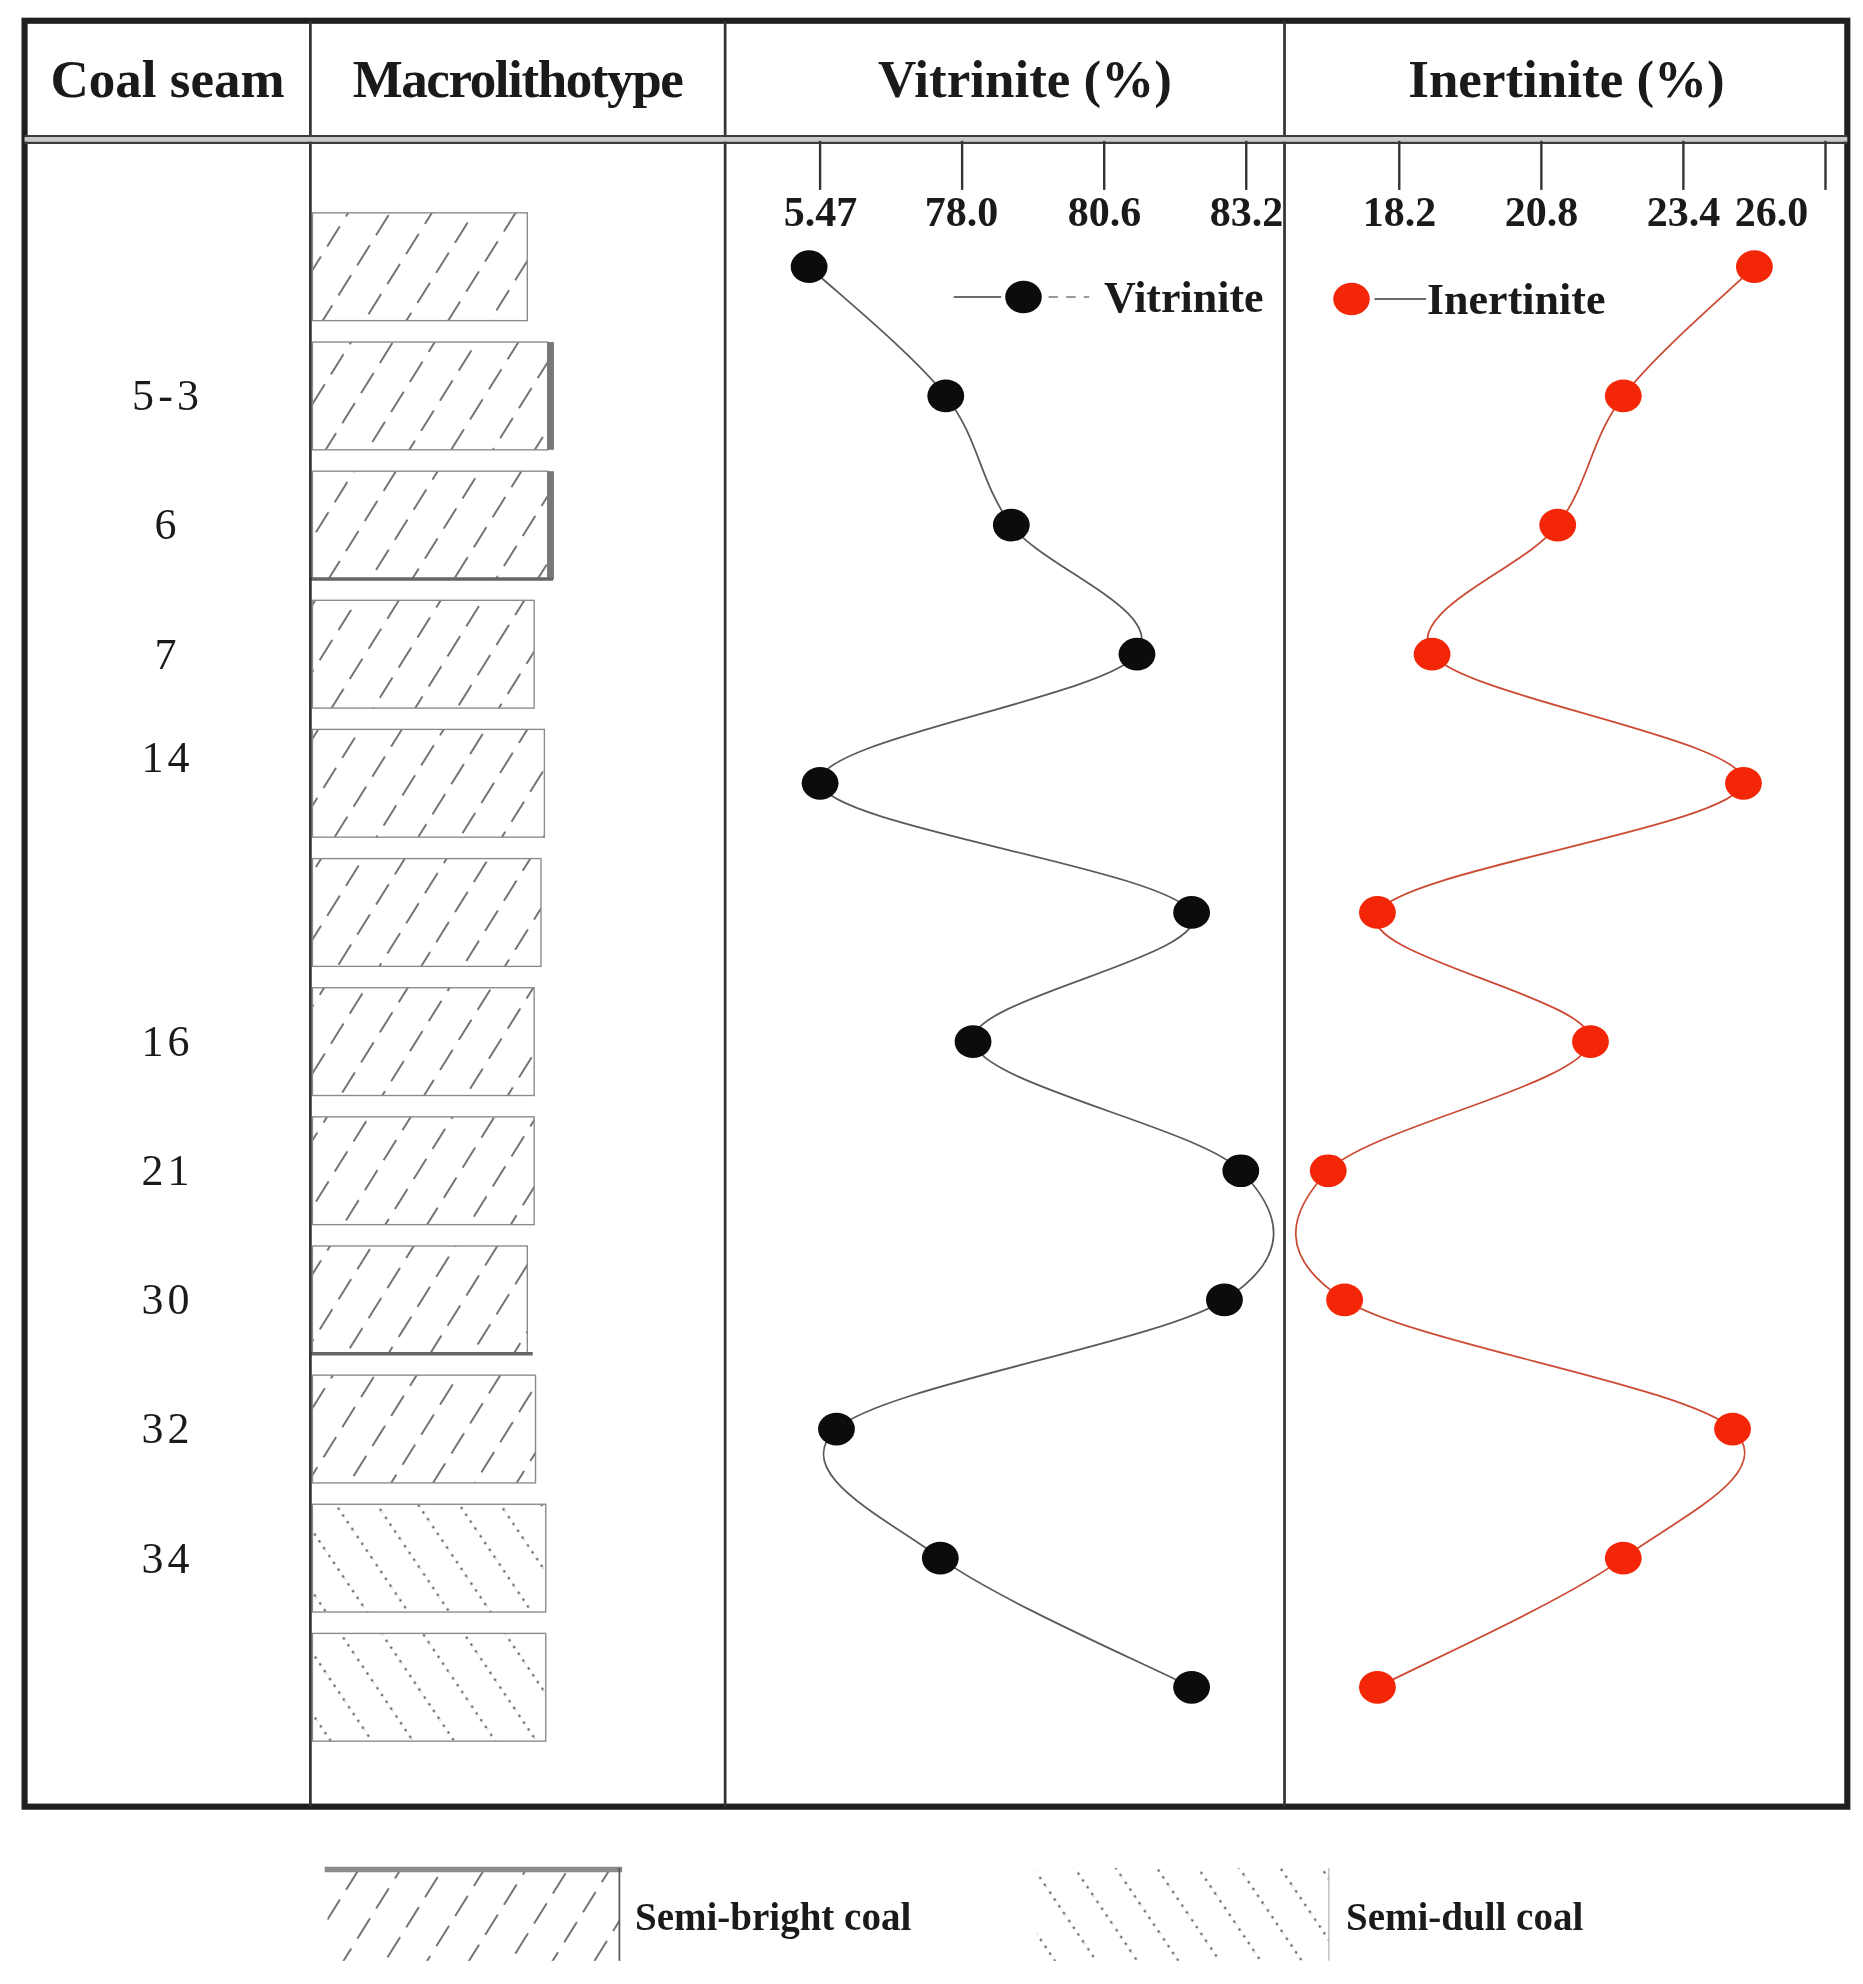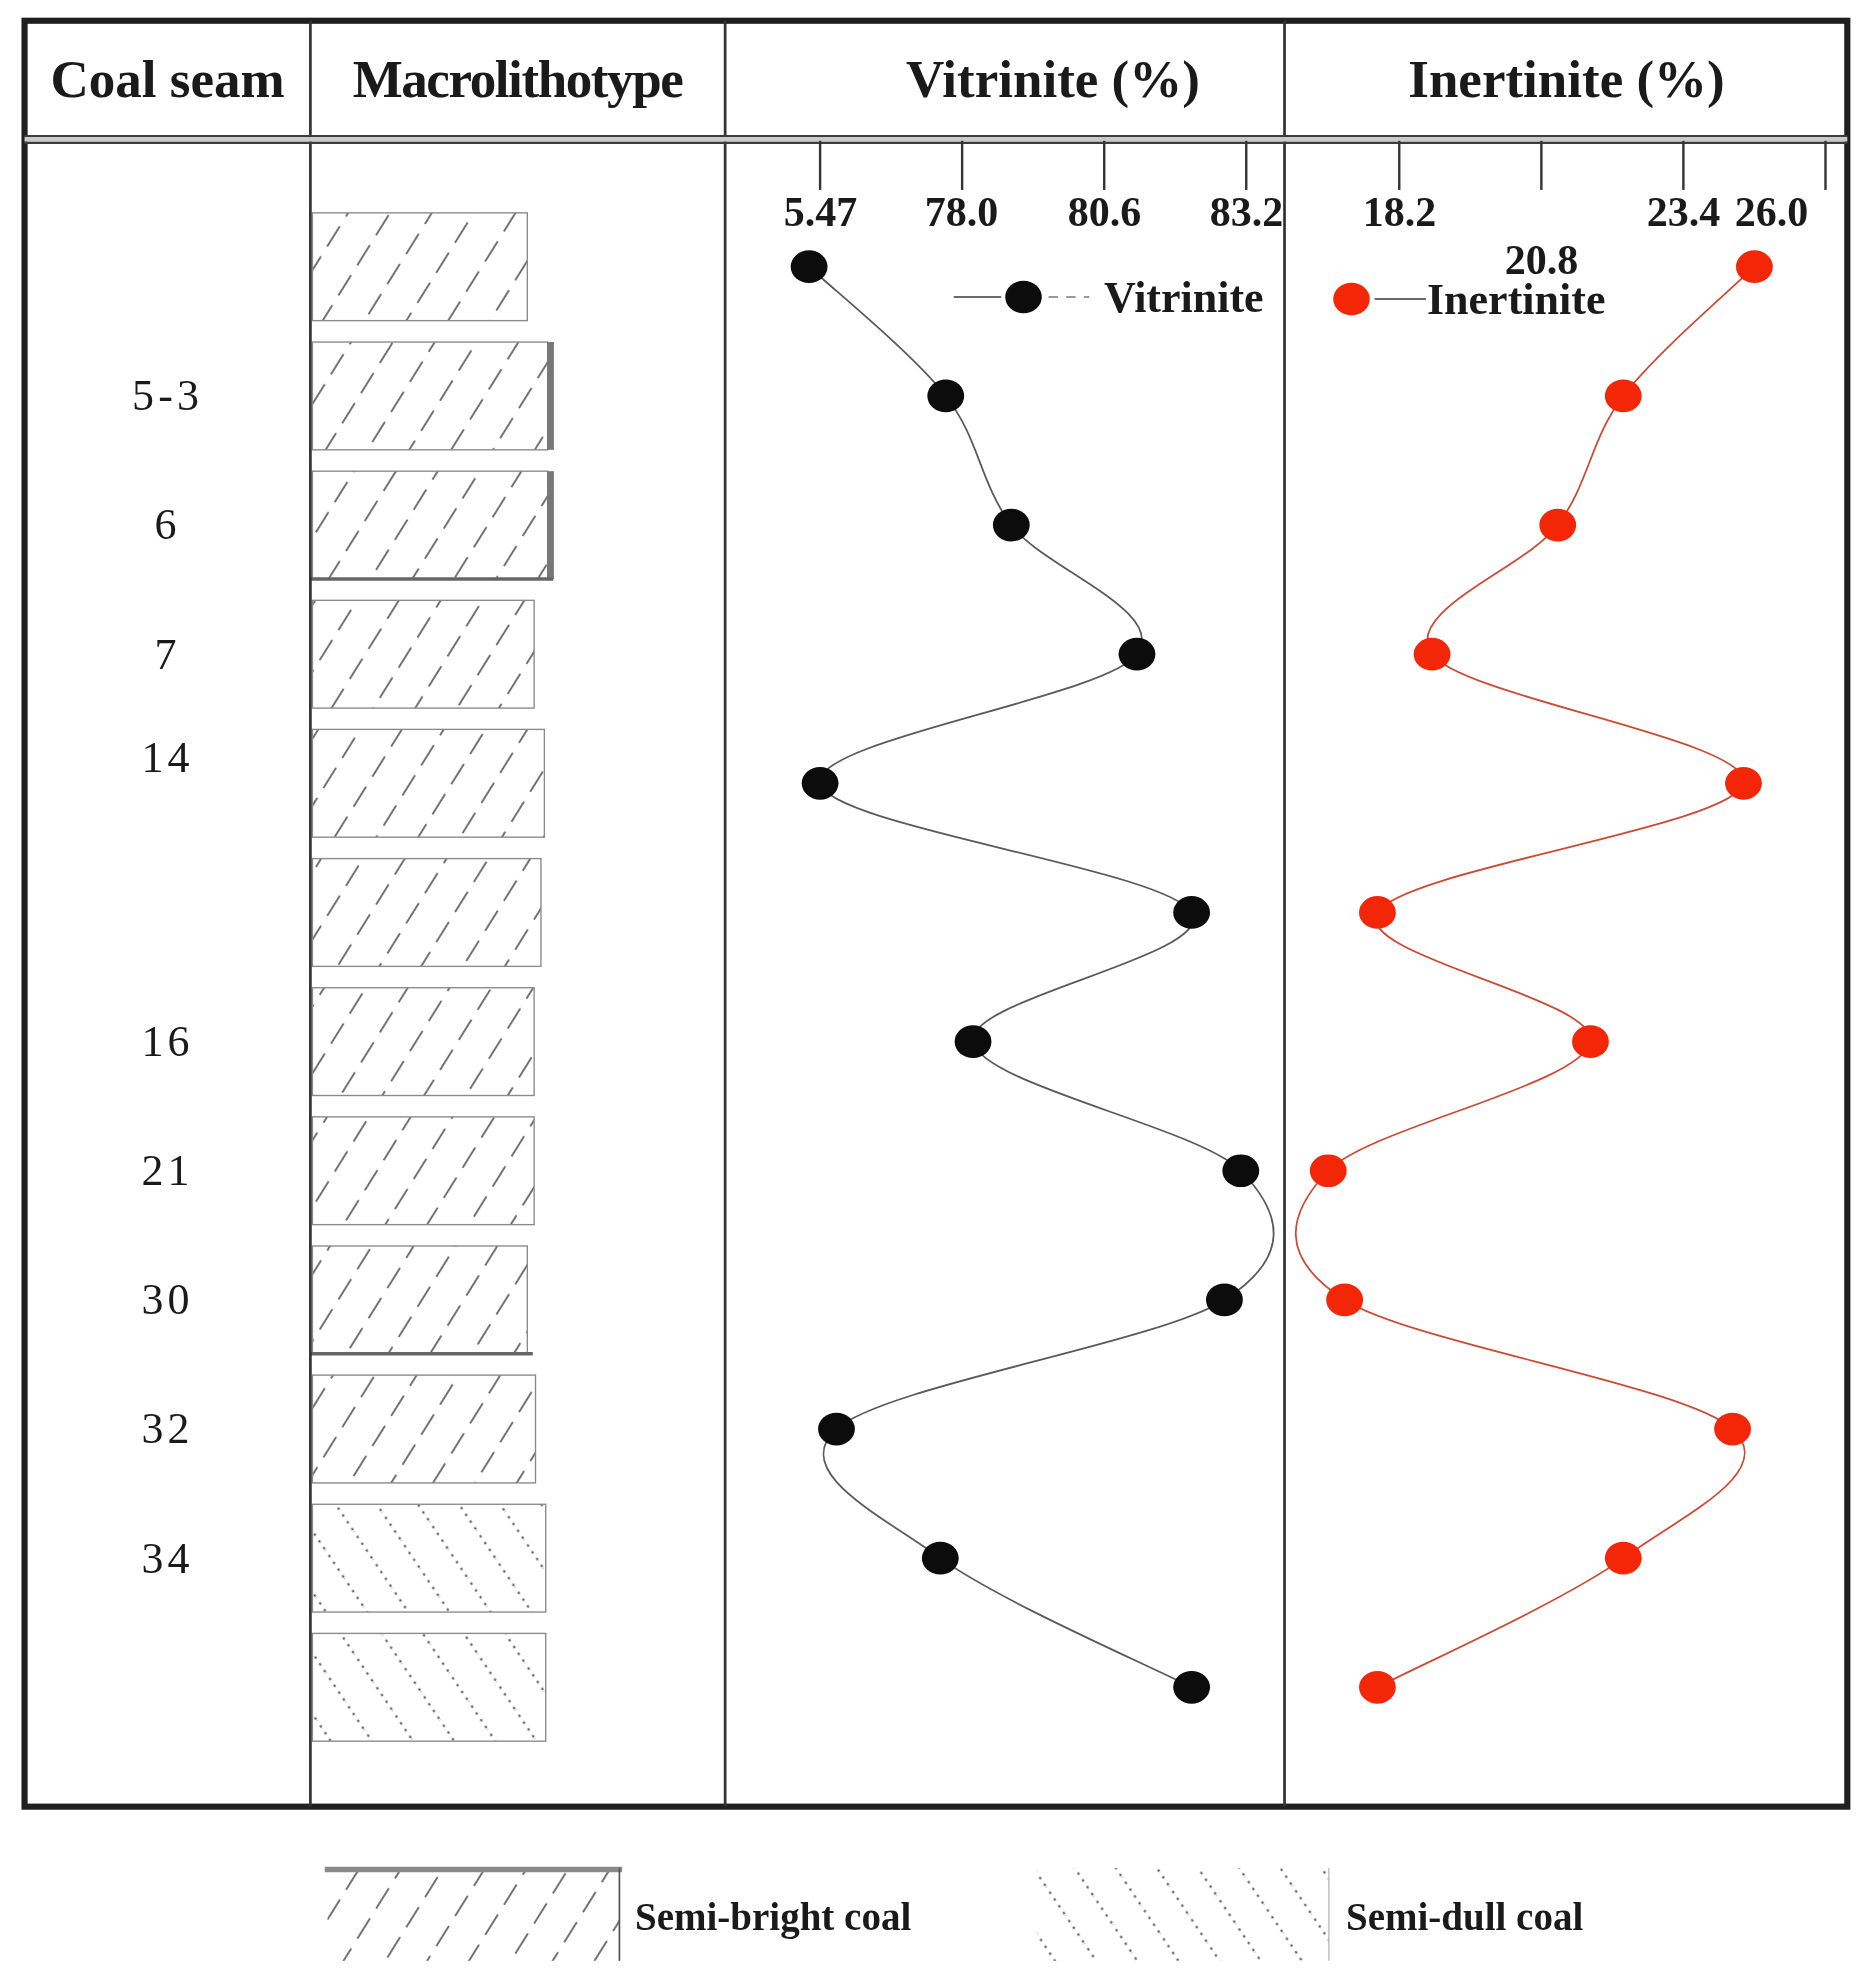--- a/index.html
+++ b/index.html
@@ -107,21 +107,21 @@
       <rect x="480" y="2738" width="428" height="136" fill="url(#pat-semibright)" stroke="none"></rect>
       <line x1="476" y1="2740" x2="912" y2="2740" stroke="#8a8a8a" stroke-width="8"></line>
       <line x1="908" y1="2738" x2="908" y2="2874" stroke="#555555" stroke-width="2.5"></line>
       <rect x="1520" y="2738" width="428" height="136" fill="url(#pat-semidull)" stroke="none"></rect>
       <line x1="1948" y1="2738" x2="1948" y2="2874" stroke="#bbbbbb" stroke-width="2"></line>
     </g>
   </svg>
 
   <div class="abs hdr" style="left:24.6px;top:20.5px;width:286px;height:116px;">Coal seam</div>
   <div class="abs hdr tight" style="left:310px;top:20.5px;width:415px;height:116px;">Macrolithotype</div>
-  <div class="abs hdr" style="left:725px;top:20.5px;width:656px;height:116px;">Vitrinite (%)</div>
+  <div class="abs hdr" style="left:697px;top:20.5px;width:656px;height:116px;">Vitrinite (%)</div>
   <div class="abs hdr" style="left:1285px;top:20.5px;width:563px;height:116px;">Inertinite (%)</div>
 
   <svg class="abs" style="left:952px;top:276px;" width="143" height="42" viewBox="0 0 210 62">
     <line x1="2" y1="31" x2="72" y2="31" stroke="#6a6a6a" stroke-width="3"></line>
     <ellipse cx="105" cy="31" rx="27" ry="24" fill="#0c0c0c"></ellipse>
     <line x1="142" y1="31" x2="202" y2="31" stroke="#9a9a9a" stroke-width="3" stroke-dasharray="14 12"></line>
   </svg>
   <div class="series-label" style="left:1104px;top:272px;">Vitrinite</div>
 
   <svg class="abs" style="left:1331px;top:278px;" width="102" height="42" viewBox="0 0 150 62">
@@ -143,18 +143,18 @@
       <div class="seam-label" style="top: 1271px;">30</div>
       <div class="seam-label" style="top: 1400px;">32</div>
       <div class="seam-label" style="top: 1530px;">34</div>
     </div>
   <div id="tick-labels" class="abs" style="left:0;top:0;width:1863px;height:1985px;">
       <div class="tick-label" style="left: 749px; top: 188px;">5.47</div>
       <div class="tick-label" style="left: 890px; top: 188px;">78.0</div>
       <div class="tick-label" style="left: 1033px; top: 188px;">80.6</div>
       <div class="tick-label" style="left: 1175px; top: 188px;">83.2</div>
       <div class="tick-label" style="left: 1328px; top: 188px;">18.2</div>
-      <div class="tick-label" style="left: 1470px; top: 188px; margin-top: 48px;">20.8</div>
+      <div class="tick-label" style="left: 1470px; top: 188px;">20.8</div>
       <div class="tick-label" style="left: 1612px; top: 188px;">23.4</div>
       <div class="tick-label" style="left: 1700px; top: 188px;">26.0</div>
     </div>
 </div>
 
 
 </body></html>

